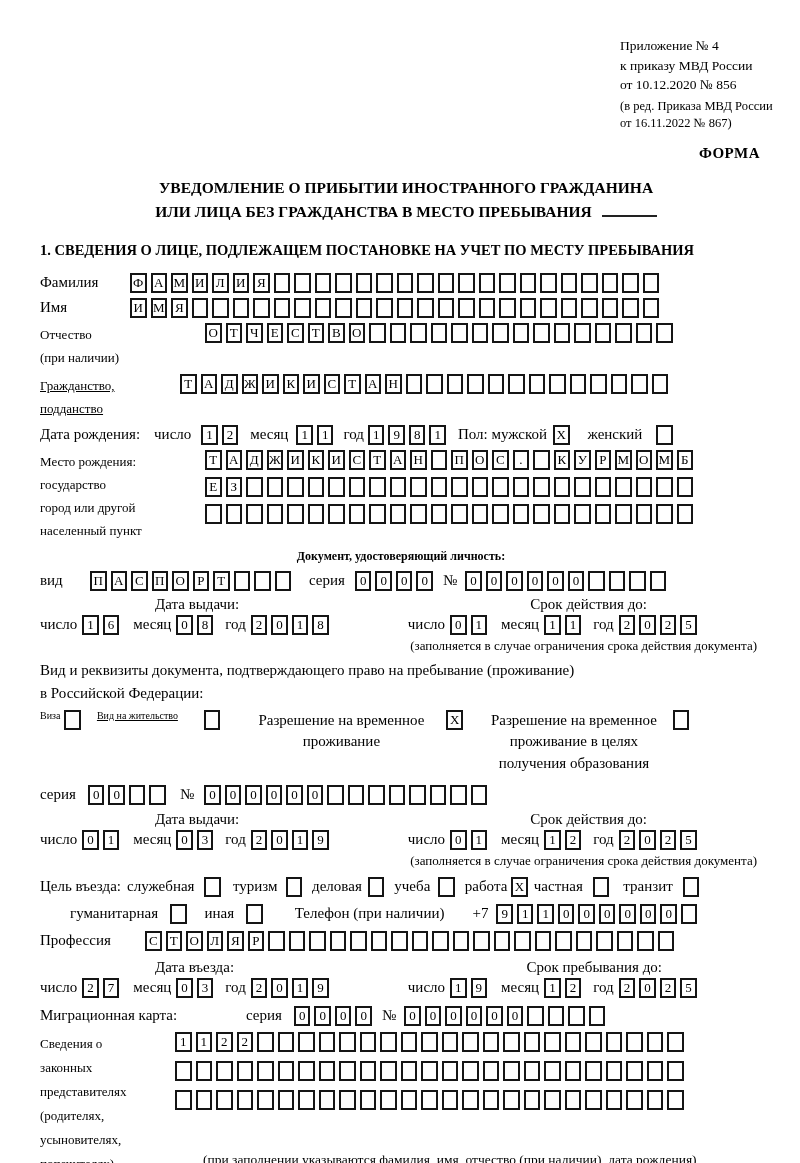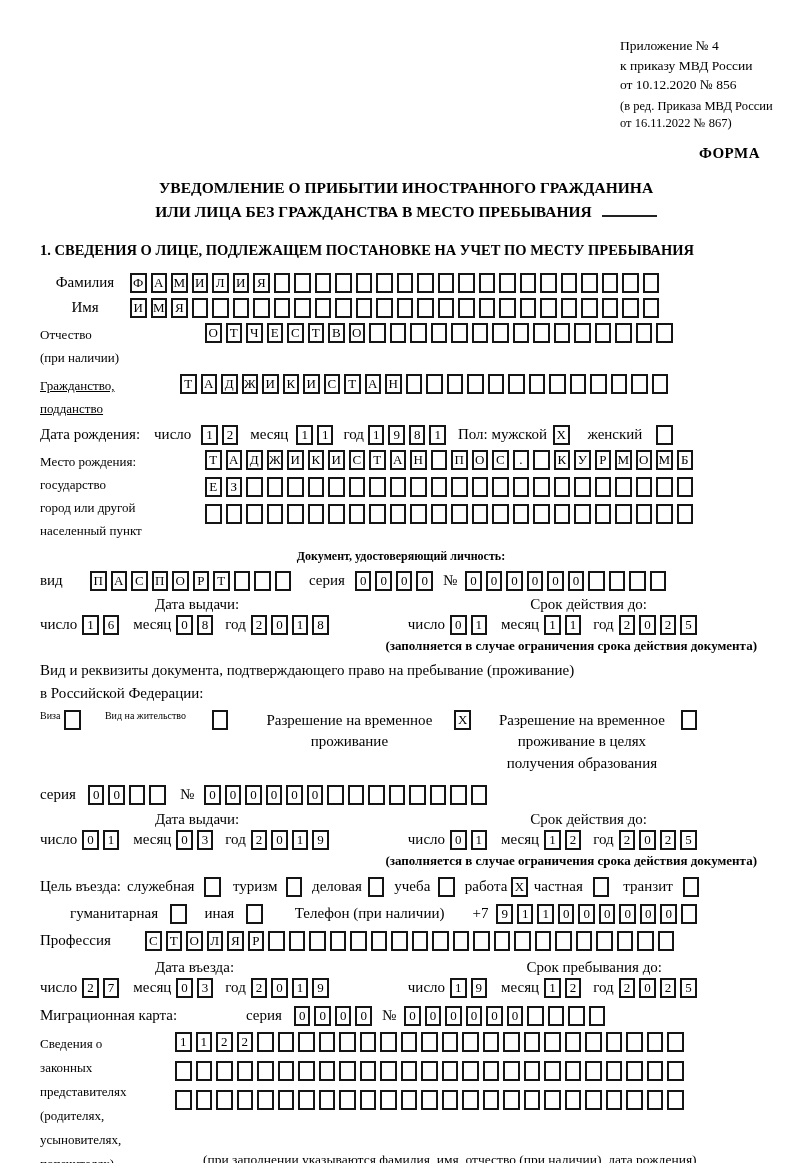--- a/index.html
+++ b/index.html
@@ -17,29 +17,29 @@
   .sec-h { font-weight:bold; font-size:14.5px; margin-top:18px; margin-bottom:14px; }
   .lbl { font-size:15px; flex:none; }
   .row { display:flex; align-items:center; margin-bottom:5px; }
   .rowt { display:flex; align-items:flex-start; margin-bottom:5px; }
   .boxes { display:flex; flex-wrap:nowrap; }
   .cbox {
     display:inline-flex; align-items:center; justify-content:center; flex:none;
     width:16.5px; height:20px; border:2px solid #151515; margin-right:4px;
     font-size:13px; line-height:20px; font-family:"Liberation Serif",serif;
   }
-  .w90 { width:90px;text-align:center; } .w140 { width:140px;text-decoration:underline; } .w165 { width:165px; }
+  .w90 { width:90px; } .w140 { width:140px;text-decoration:underline; } .w165 { width:165px; }
   .lblock { font-size:13px; line-height:23px; flex:none; }
   .mb7 { margin-bottom:7px; }
   .center-h { text-align:center; font-weight:bold; font-size:12px; margin:7px 0 7px 0; padding-right:30px; }
   .dates-head { display:flex; font-size:15px; margin-bottom:2px; }
   .dates-row { display:flex; align-items:center; margin-bottom:3px; }
   .dgroup { display:flex; align-items:center; }
   .dgroup .lbl { margin-right:5px; }
-  .note { text-align:right; font-size:13px; margin:2px 35px 8px 0;font-weight:bold; }
+  .note { text-align:right; font-size:13px; margin:2px 35px 8px 0; }
   .plain { font-size:15px; margin-bottom:6px; }
   .cbrow { display:flex; align-items:flex-start; margin:8px 0 10px 0; }
   .clabel { font-size:10px; flex:none; }
   .ccenter { font-size:15px; text-align:center; line-height:1.45; flex:none; }
   .foot { font-size:13.5px; margin-left:160px; margin-top:2px; }
 </style>
 </head>
 <body>
 
 <div class="page">
@@ -394,21 +394,21 @@
   <div class="note">(заполняется в случае ограничения срока действия документа)</div>
 
   <div class="plain">Вид и реквизиты документа, подтверждающего право на пребывание (проживание)</div>
   <div class="plain">в Российской Федерации:</div>
 
   <div class="cbrow">
     <span class="clabel">Виза</span>
     <span class="boxes" style="margin-left:4px;">
         <span class="cbox"></span>
       </span>
-    <span class="clabel" style="margin-left:20px;">Вид на жительство</span>
+    <span class="clabel" style="margin-left:12px;text-decoration:underline;">Вид на жительство</span>
     <span class="boxes" style="margin-left:26px;">
         <span class="cbox"></span>
       </span>
     <span class="ccenter" style="margin-left:22px;width:190px;">Разрешение на временное проживание</span>
     <span class="boxes" style="margin-left:10px;">
         <span class="cbox">X</span>
       </span>
     <span class="ccenter" style="margin-left:18px;width:178px;">Разрешение на временное проживание в целях получения образования</span>
     <span class="boxes" style="margin-left:10px;">
         <span class="cbox"></span>

